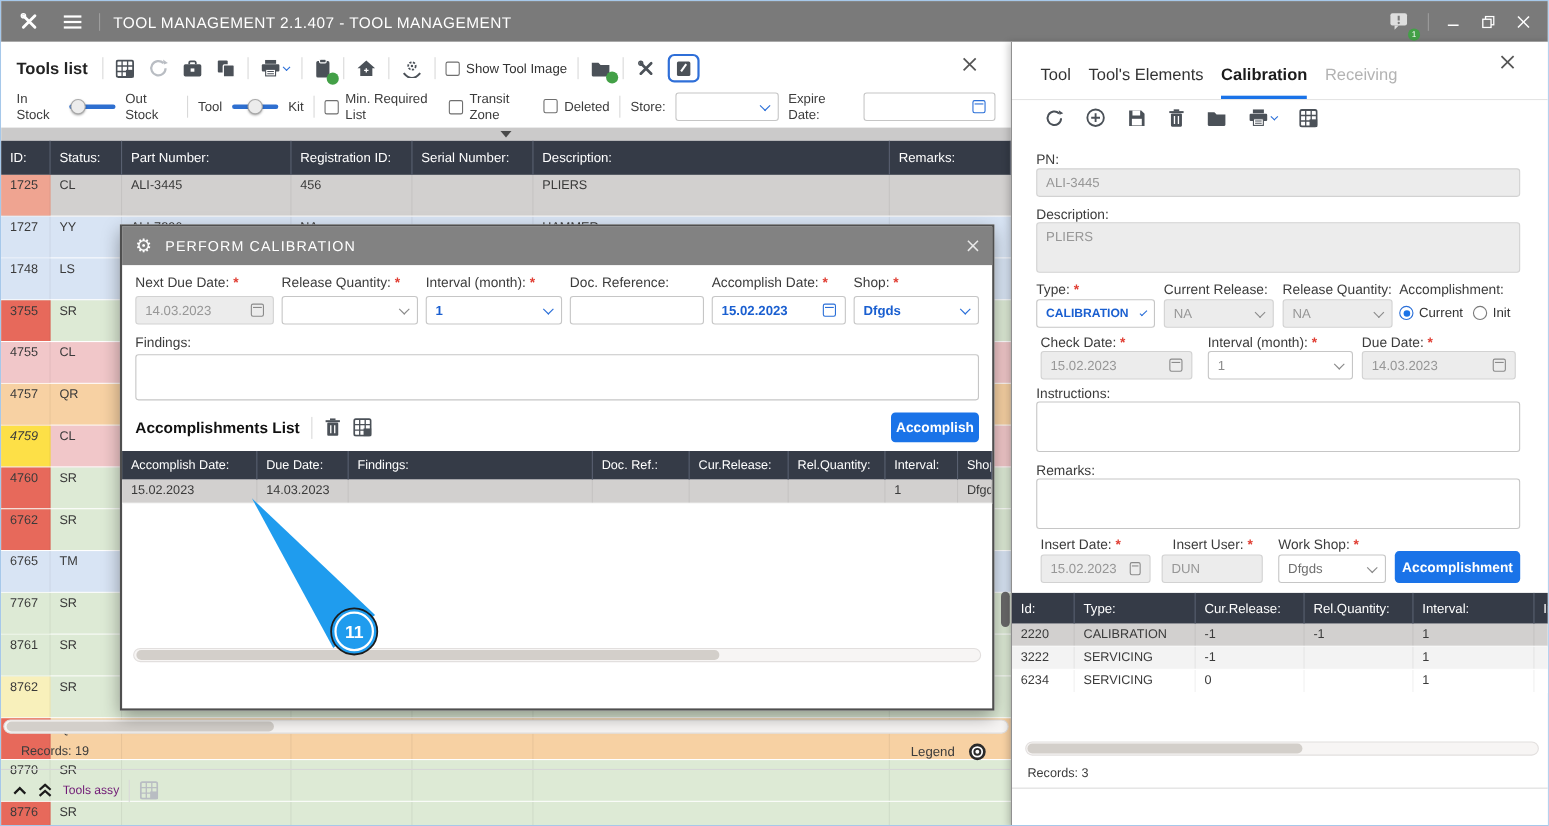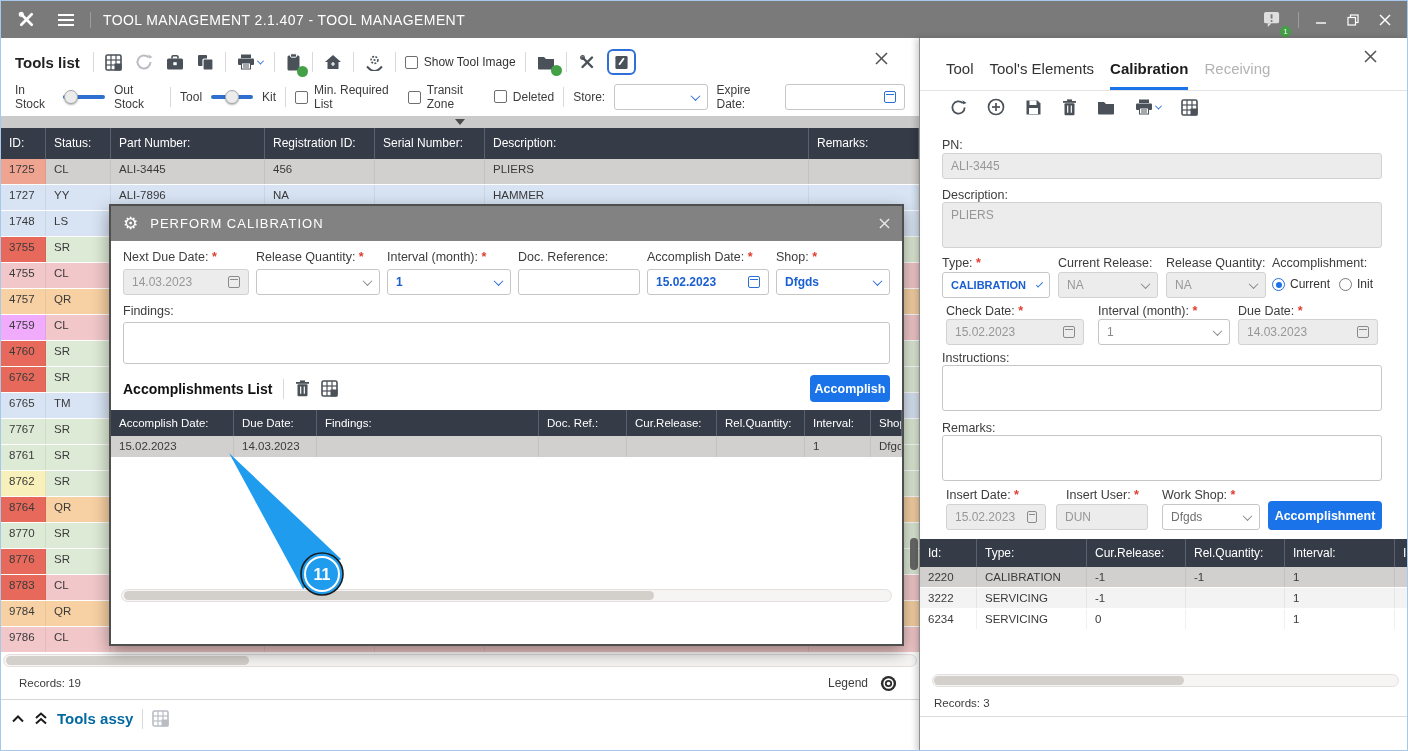--- a/index.html
+++ b/index.html
@@ -49,30 +49,30 @@
 .lp-toolbar{position:absolute;top:6px;left:0;right:0;height:36px;display:flex;align-items:center;gap:9px;padding:0 14px}
 .lp-title{font-size:15px;font-weight:bold;color:#222;margin-right:4px}
 .tbtn{display:flex;align-items:center;justify-content:center;position:relative;padding:2px}
 .tbtn.active{border:2px solid #2f6fd8;border-radius:6px;padding:3px 5px}
 .lp-close{position:absolute;top:14px;left:874px;color:#555}
 .lp-filters{position:absolute;top:44px;left:0;right:0;height:30px;display:flex;align-items:center;gap:9px;padding:0 14px;font-size:12px;color:#3c3c3c}
 .collapse-strip{position:absolute;top:78px;left:0;width:918px;height:12px;background:#cbcaca;display:flex;align-items:center;justify-content:center}
 .collapse-strip .tri{width:0;height:0;border-left:5px solid transparent;border-right:5px solid transparent;border-top:6px solid #4a4a4a}
 .tools-table{position:absolute;top:90px;left:0;right:0}
 .tools-table .hc{height:31px;line-height:30px}
-.tools-table .trow{height:26px}
+.tools-table .trow{height:38px}
 .tools-table .tc{line-height:21px}
 .c0{width:45px;flex:none}.c1{width:65px;flex:none}.c2{width:154px;flex:none}.c3{width:110px;flex:none}.c4{width:110px;flex:none}.c5{width:324px;flex:none}.c6{flex:1}
 .vthumb{position:absolute;left:909px;top:500px;width:8px;height:32px;background:#6a6a6a;border-radius:4px}
 .lp-hs{top:616px;left:2px;right:2px;height:13px}
 .lp-records{position:absolute;top:632px;left:0;right:0;height:26px;display:flex;align-items:center;justify-content:space-between;padding:0 22px 0 18px;font-size:11.5px;color:#3c3c3c}
 .legend-wrap{display:flex;align-items:center;gap:12px;font-size:12px}
 .lp-divider{position:absolute;top:661px;left:0;right:0;height:1px;background:#d6d6d6}
 .lp-assy{position:absolute;top:662px;left:0;right:0;height:37px;display:flex;align-items:center;gap:9px;padding:0 10px}
-.assy-title{font-size:15px;font-weight:bold;color:#0369a1}
+.assy-title{font-size:11px;font-weight:normal;color:#701a75}
 .statusbar{position:absolute;top:700px;left:0;width:918px;height:14px;background:#7d7d7d;color:#efefef;font-size:9.5px;display:flex;align-items:center;gap:28px;padding:0 20px}
 
 .right-panel{position:absolute;top:37px;left:918px;width:490px;height:714px;background:#fff;border-left:1px solid #909090;box-shadow:-3px 0 6px rgba(0,0,0,.18)}
 .rp-tabs{position:absolute;top:14px;left:0;right:0;height:39px;border-bottom:1px solid #e4e4e4;display:flex;align-items:flex-end;gap:16px;padding-left:26px}
 .tab{font-size:15px;color:#333;padding-bottom:10px;border-bottom:3px solid transparent;white-space:nowrap}
 .tab.active{font-weight:bold;color:#1b1b1b;border-bottom-color:#1a73e8}
 .tab.disabled{color:#b3b3b3}
 .rp-close{position:absolute;top:12px;left:444px;color:#555}
 .rp-toolbar{position:absolute;top:60px;left:30px;display:flex;align-items:center;gap:20px;color:#4b5158}
 .rp-label{position:absolute;font-size:12.5px;color:#3c3c3c;white-space:nowrap}
@@ -376,21 +376,21 @@
           <div class="trow" style="background: rgb(247, 209, 163);">
             <div class="tc c0" style="background: rgb(247, 209, 163);">4757</div>
             <div class="tc c1">QR</div>
             <div class="tc c2"></div>
             <div class="tc c3"></div>
             <div class="tc c4"></div>
             <div class="tc c5"></div>
             <div class="tc c6"></div>
           </div>
           <div class="trow" style="background: rgb(241, 199, 201);">
-            <div class="tc c0" style="background: #f0abfc;">4759</div>
+            <div class="tc c0" style="background: #fde047; font-style: italic;">4759</div>
             <div class="tc c1">CL</div>
             <div class="tc c2"></div>
             <div class="tc c3"></div>
             <div class="tc c4"></div>
             <div class="tc c5"></div>
             <div class="tc c6"></div>
           </div>
           <div class="trow" style="background: rgb(221, 234, 213);">
             <div class="tc c0" style="background: rgb(231, 105, 91);">4760</div>
             <div class="tc c1">SR</div>

